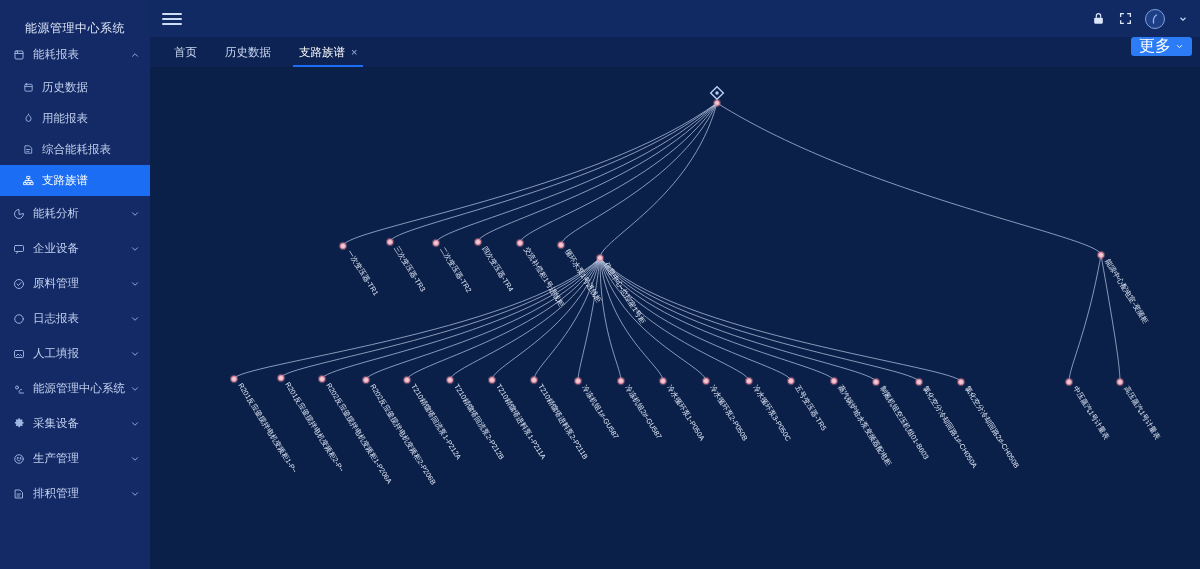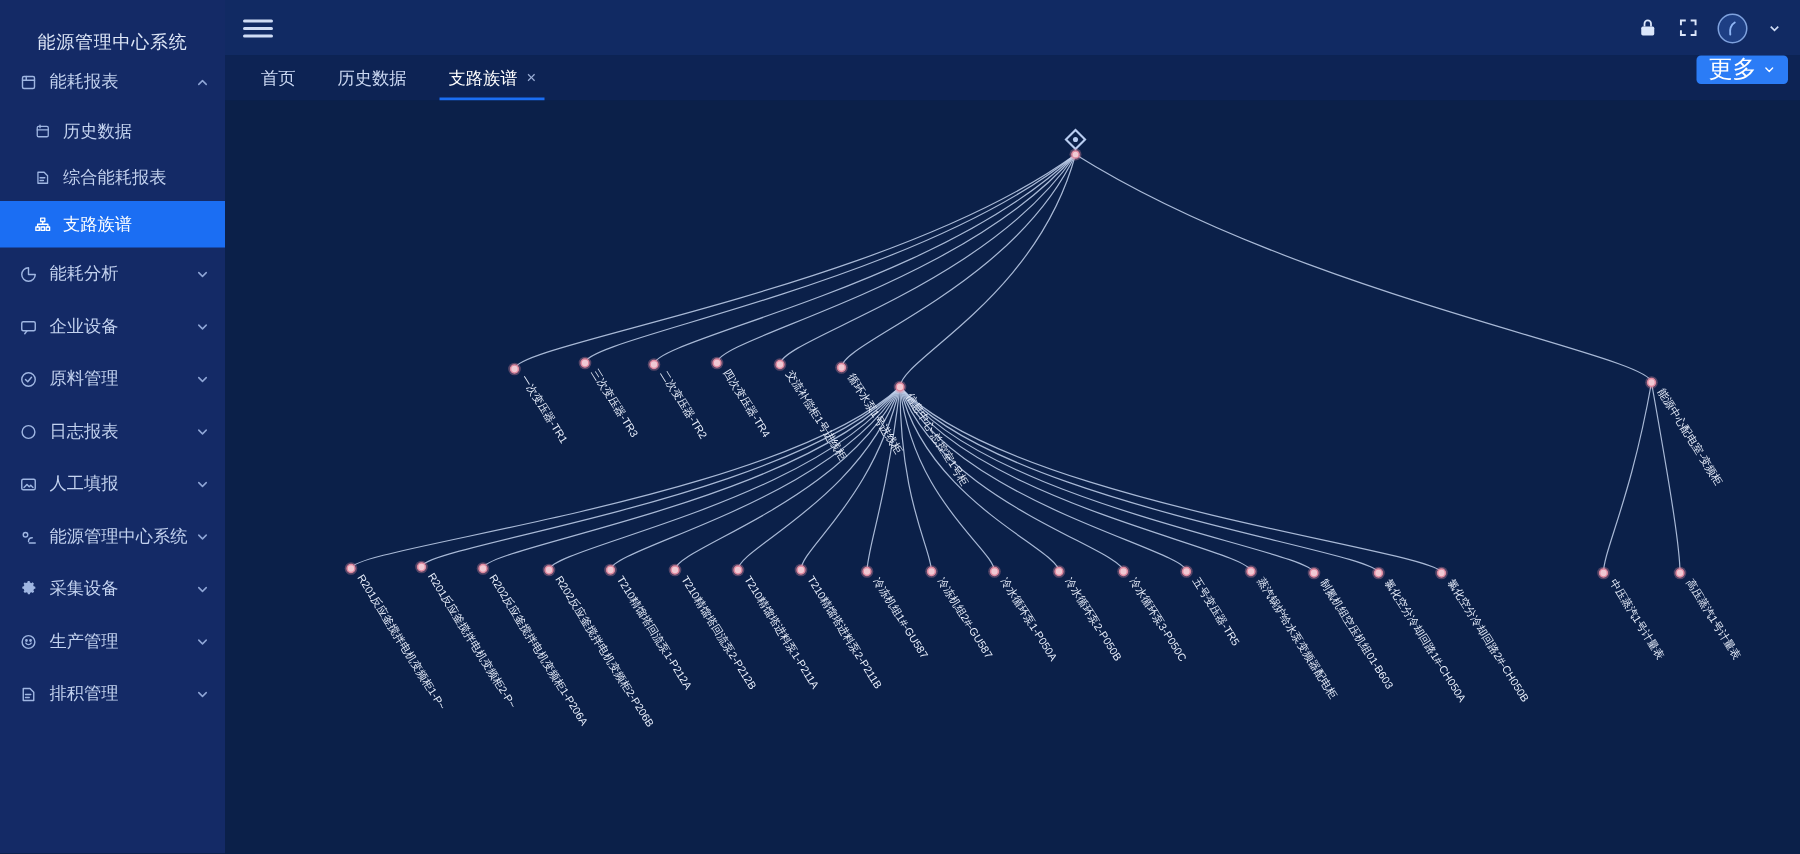--- a/index.html
+++ b/index.html
@@ -148,20 +148,28 @@
           </div>
           <div class="submenu">
             <div class="sub-row">
               <span class="ico">
                 <svg viewBox="0 0 24 24" fill="none" stroke="currentColor" stroke-width="1.9" stroke-linecap="round" stroke-linejoin="round">
                   <rect x="4" y="5" width="16" height="15" rx="2"></rect>
                   <path d="M4 10h16M8 3v4"></path>
                 </svg>
               </span>
               <span class="lbl">历史数据</span>
+            </div>
+            <div class="sub-row">
+              <span class="ico">
+                <svg viewBox="0 0 24 24" fill="none" stroke="currentColor" stroke-width="1.9" stroke-linecap="round" stroke-linejoin="round">
+                  <path d="M12 3c3.5 4.5 5.5 7 5.5 9.8A5.5 5.5 0 0 1 6.5 12.8C6.5 10 8.5 7.5 12 3z"></path>
+                </svg>
+              </span>
+              <span class="lbl">用能报表</span>
             </div>
             <div class="sub-row">
               <span class="ico">
                 <svg viewBox="0 0 24 24" fill="none" stroke="currentColor" stroke-width="1.9" stroke-linecap="round" stroke-linejoin="round">
                   <path d="M5 4h9l5 5v11H5z"></path>
                   <path d="M8 12h7M8 16h5"></path>
                 </svg>
               </span>
               <span class="lbl">综合能耗报表</span>
             </div>

